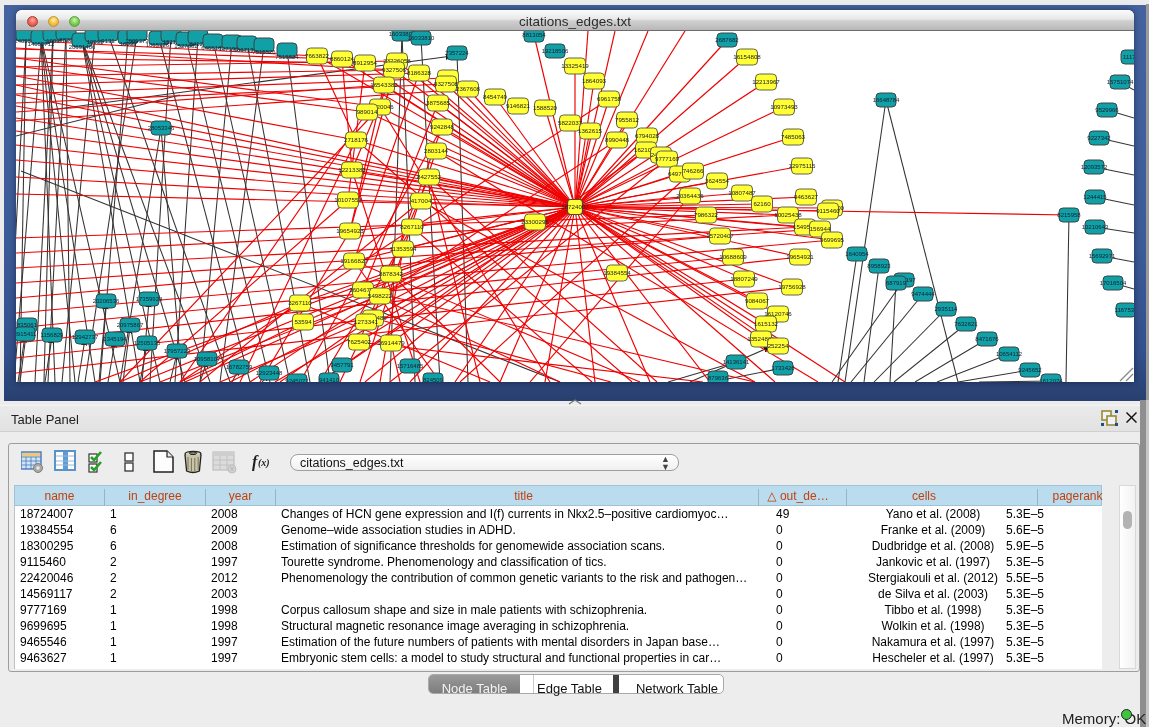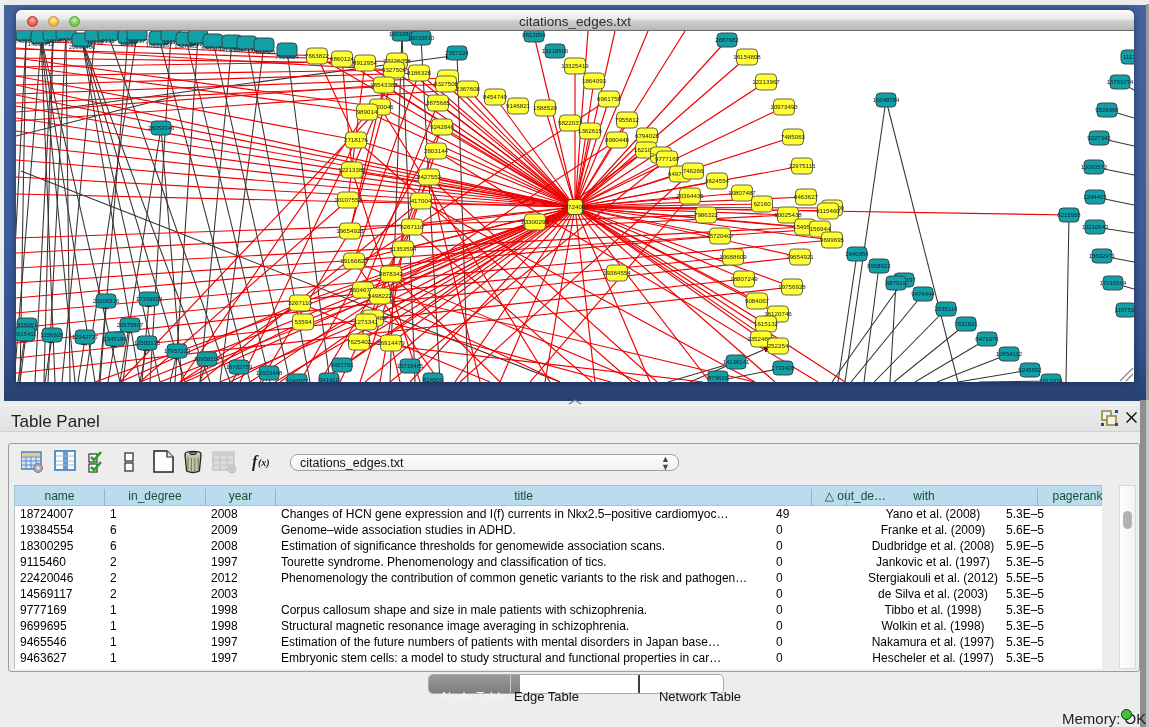--- a/index.html
+++ b/index.html
@@ -14,47 +14,47 @@
   border-radius:6px 6px 0 0; border-bottom:1px solid #6c6c6c;
   background:linear-gradient(180deg,#fbfbfb 0%,#e8e8e8 45%,#cfcfcf 55%,#b8b8b8 100%); }
 .tl { position:absolute; top:15.5px; width:11px; height:11px; border-radius:50%; }
 #tl-r { left:26.5px; background:radial-gradient(circle at 50% 35%,#ffb0a8 0%,#ee6c60 45%,#d33e30 100%); border:0.5px solid #b1392c;}
 #tl-y { left:47.5px; background:radial-gradient(circle at 50% 35%,#ffeebb 0%,#f5c33e 50%,#dd9f23 100%); border:0.5px solid #c09334;}
 #tl-g { left:68.5px; background:radial-gradient(circle at 50% 35%,#ccf3b0 0%,#7ed055 50%,#55a82c 100%); border:0.5px solid #5da13c;}
 #wtitle { position:absolute; top:4px; left:0; width:100%; text-align:center; font-size:13.5px; color:#2c2c2c; }
 
 #panelTitle { position:absolute; left:0; top:405px; width:1146px; height:27px;
   background:linear-gradient(180deg,#eaeaea,#e2e2e2); border-top:1px solid #f5f5f5; border-bottom:1px solid #d0d0d0; }
-#panelTitle span { position:absolute; left:11px; top:6px; font-size:17px; color:#222; }
+#panelTitle span { position:absolute; left:11px; top:6px; font-size:13px; color:#222; }
 #belowPanel { position:absolute; left:0; top:433px; width:1146px; height:294px; background:#ededed; }
 #grayR2 { position:absolute; left:1140px; top:400px; width:6px; height:327px; background:#8e8e8e; }
 #grayR3 { position:absolute; left:1146px; top:400px; width:3px; height:327px; background:#c6c6c6; }
 #container { position:absolute; left:8px; top:443px; width:1132px; height:229px;
   border:1px solid #9d9d9d; border-radius:3px; background:#ededed; }
 
 #combo { position:absolute; left:281px; top:10px; width:389px; height:17px; border:1px solid #9f9f9f;
   border-radius:8px; background:linear-gradient(180deg,#ffffff,#f0f0f0); font-size:12.5px; color:#111; padding:1px 0 0 9px; }
 #combo .arr { position:absolute; right:8px; top:0px; font-size:9px; color:#444; letter-spacing:0; line-height:8px; }
 
 #thead { position:absolute; left:5px; top:41px; width:1088px; height:21px; background:#badcee; border:1px solid #9ec4d6; }
-.th { position:absolute; top:3px; font-size:12px; color:#14532d; text-align:center; border-left:1px solid #8fb7ca; height:21px; }
+.th { position:absolute; top:3px; font-size:12px; color:#c2410c; text-align:center; border-left:1px solid #8fb7ca; height:21px; }
 #tbody { position:absolute; left:5px; top:62px; width:1088px; height:163px; background:#fff; overflow:hidden; border-left:1px solid #c0c0c0; }
 .trow { position:relative; height:16px; font-size:12px; color:#000; white-space:nowrap; }
 .trow div { position:absolute; top:1px; }
 .c0 { left:5px; } .c1 { left:95px; } .c2 { left:184px;margin-left:12px; } .c3 { left:266px; }
 .c4 { left:761px; } .c5 { left:841px; width:154px; text-align:center; } .c6 { left:991px; }
 #vscroll { position:absolute; left:1110px; top:41px; width:17px; height:184px; background:linear-gradient(90deg,#ffffff,#f2f2f2); border:1px solid #d8d8d8; }
 #vthumb { position:absolute; left:3px; top:25px; width:9px; height:18px; border-radius:5px; background:#b3b3b3; }
 
 #tabs { position:absolute; left:428px; top:674px; width:296px; height:20px; border:1px solid #a9a9a9;
   border-radius:5px; background:#fff; font-size:13px; }
-.tab { position:absolute; top:0; height:18px; padding-top:14px; text-align:center; color:#111; }
+.tab { position:absolute; top:0; height:18px; padding-top:6px; text-align:center; color:#111; }
 #tab1 { left:0; width:91px; background:linear-gradient(180deg,#9a9a9a,#7d7d7d); color:#f4f4f4; border-radius:4px 0 0 4px; }
-#tab2 { left:81px; width:72px; border-left:1px solid #c9c9c9; }
-#tab3 { left:184px; width:122px; border-left:2px solid #404040;margin-left:25px; }
+#tab2 { left:104px; width:72px; border-left:1px solid #c9c9c9; }
+#tab3 { left:184px; width:122px; border-left:6px solid #404040; }
 #mem { position:absolute; left:1062px; top:710px; font-size:15px; color:#222; }
 #memdot { position:absolute; left:1121px; top:709px; width:11px; height:11px; border-radius:50%; background:#3ec43e; border:1px solid #222; }
 </style></head>
 <body>
 <div id="page">
   <div id="bluef"></div>
   <div id="grayR1"></div>
   <div id="macwin">
     <div id="titlebar">
         <div id="wtitle">citations_edges.txt</div>
@@ -693,22 +693,22 @@
         <text x="0" y="13" font-family="Liberation Serif, serif" font-style="italic" font-weight="bold" font-size="16" fill="#1c1c1c">f</text>
         <text x="6" y="12" font-family="Liberation Serif, serif" font-style="italic" font-weight="bold" font-size="10" fill="#1c1c1c">(x)</text>
       </g>
     </svg>
     <div id="combo">citations_edges.txt<span class="arr">▲<br>▼</span></div>
     <div id="thead">
       <div class="th" style="left:0;width:89px;border-left:none">name</div>
       <div class="th" style="left:89px;width:101px">in_degree</div>
       <div class="th" style="left:190px;width:70px">year</div>
       <div class="th" style="left:260px;width:496px">title</div>
-      <div class="th" style="left:796px;width:75px;text-align:right;padding-left:4px">△ out_de…</div>
-      <div class="th" style="left:831px;width:155px">with</div>
+      <div class="th" style="left:743px;width:75px;text-align:center;padding-left:4px">△ out_de…</div>
+      <div class="th" style="left:831px;width:155px">cells</div>
       <div class="th" style="left:1022px;width:80px">pagerank</div>
     </div>
     <div id="tbody">
 <div class="trow">
           <div class="c0">18724007</div>
           <div class="c1">1</div>
           <div class="c2">2008</div>
           <div class="c3">Changes of HCN gene expression and I(f) currents in Nkx2.5–positive cardiomyoc…</div>
           <div class="c4">49</div>
           <div class="c5">Yano et al. (2008)</div>

